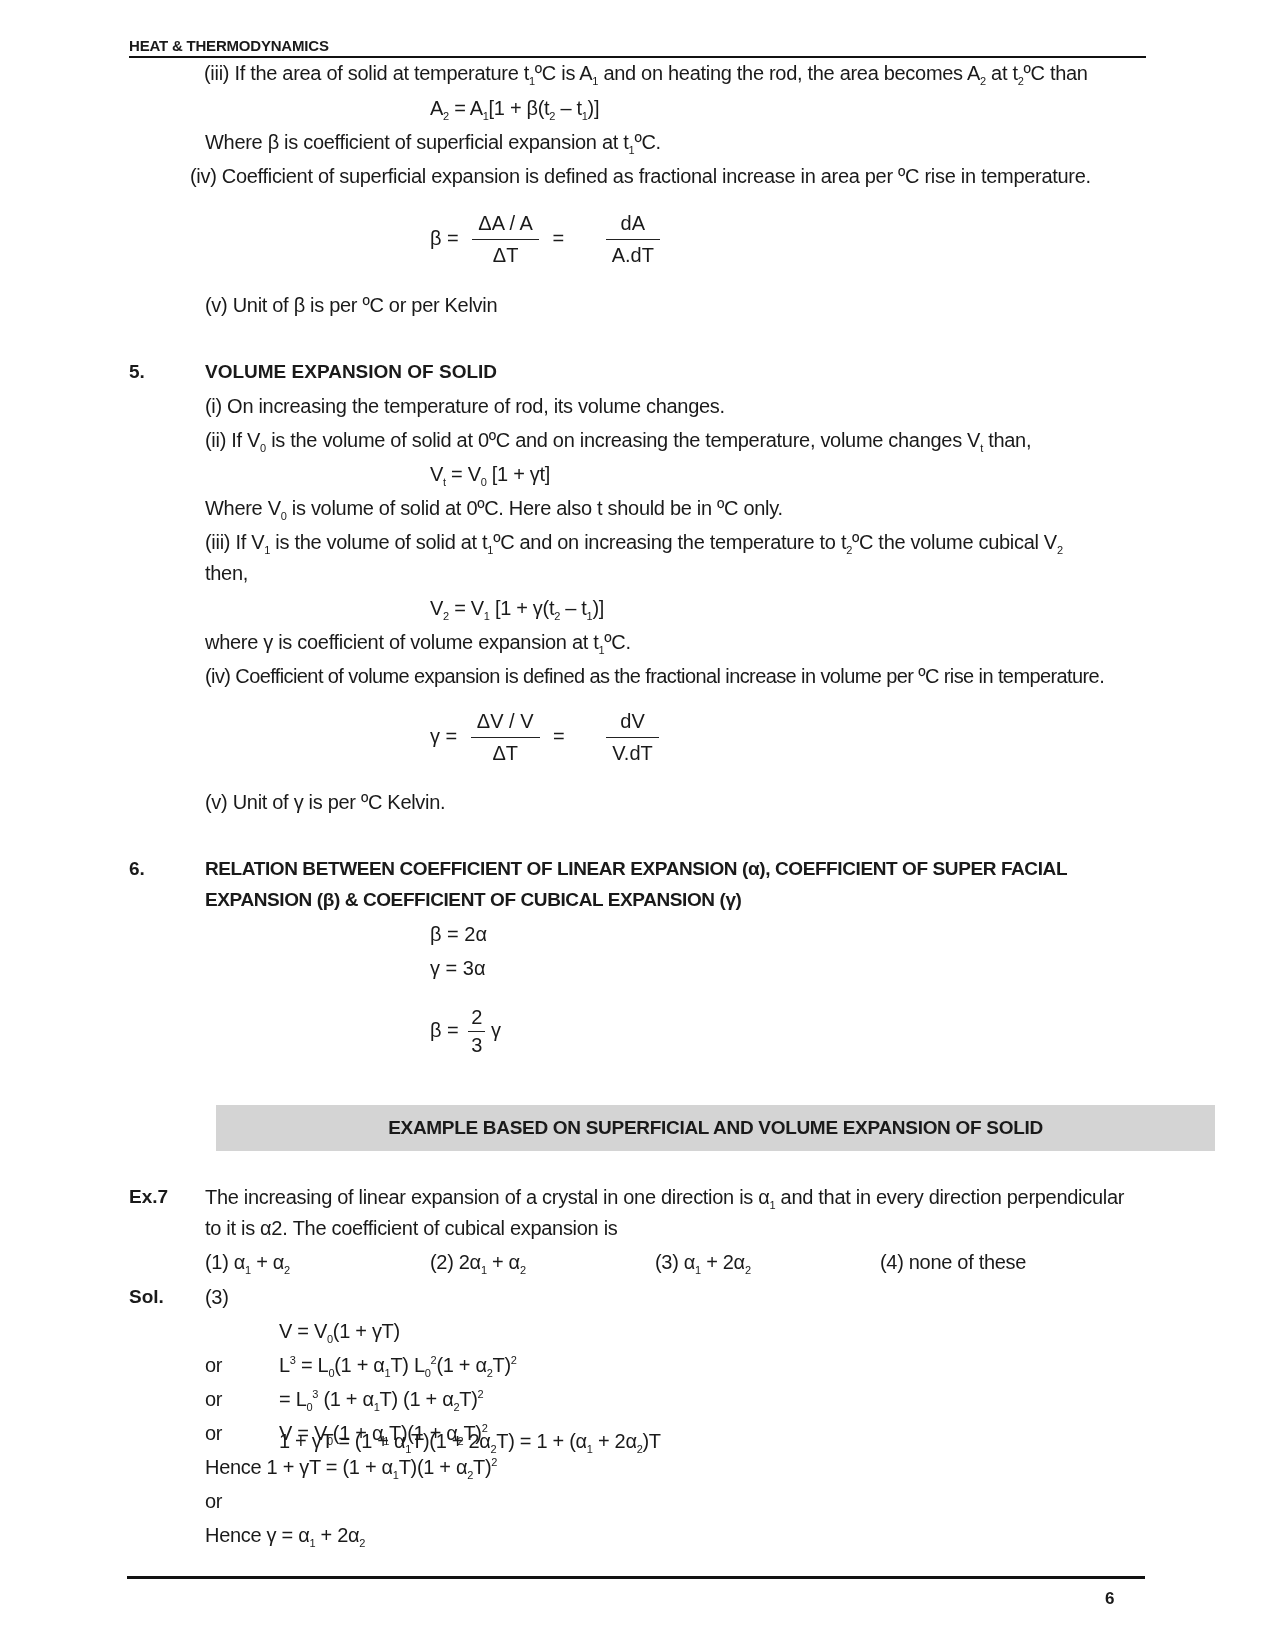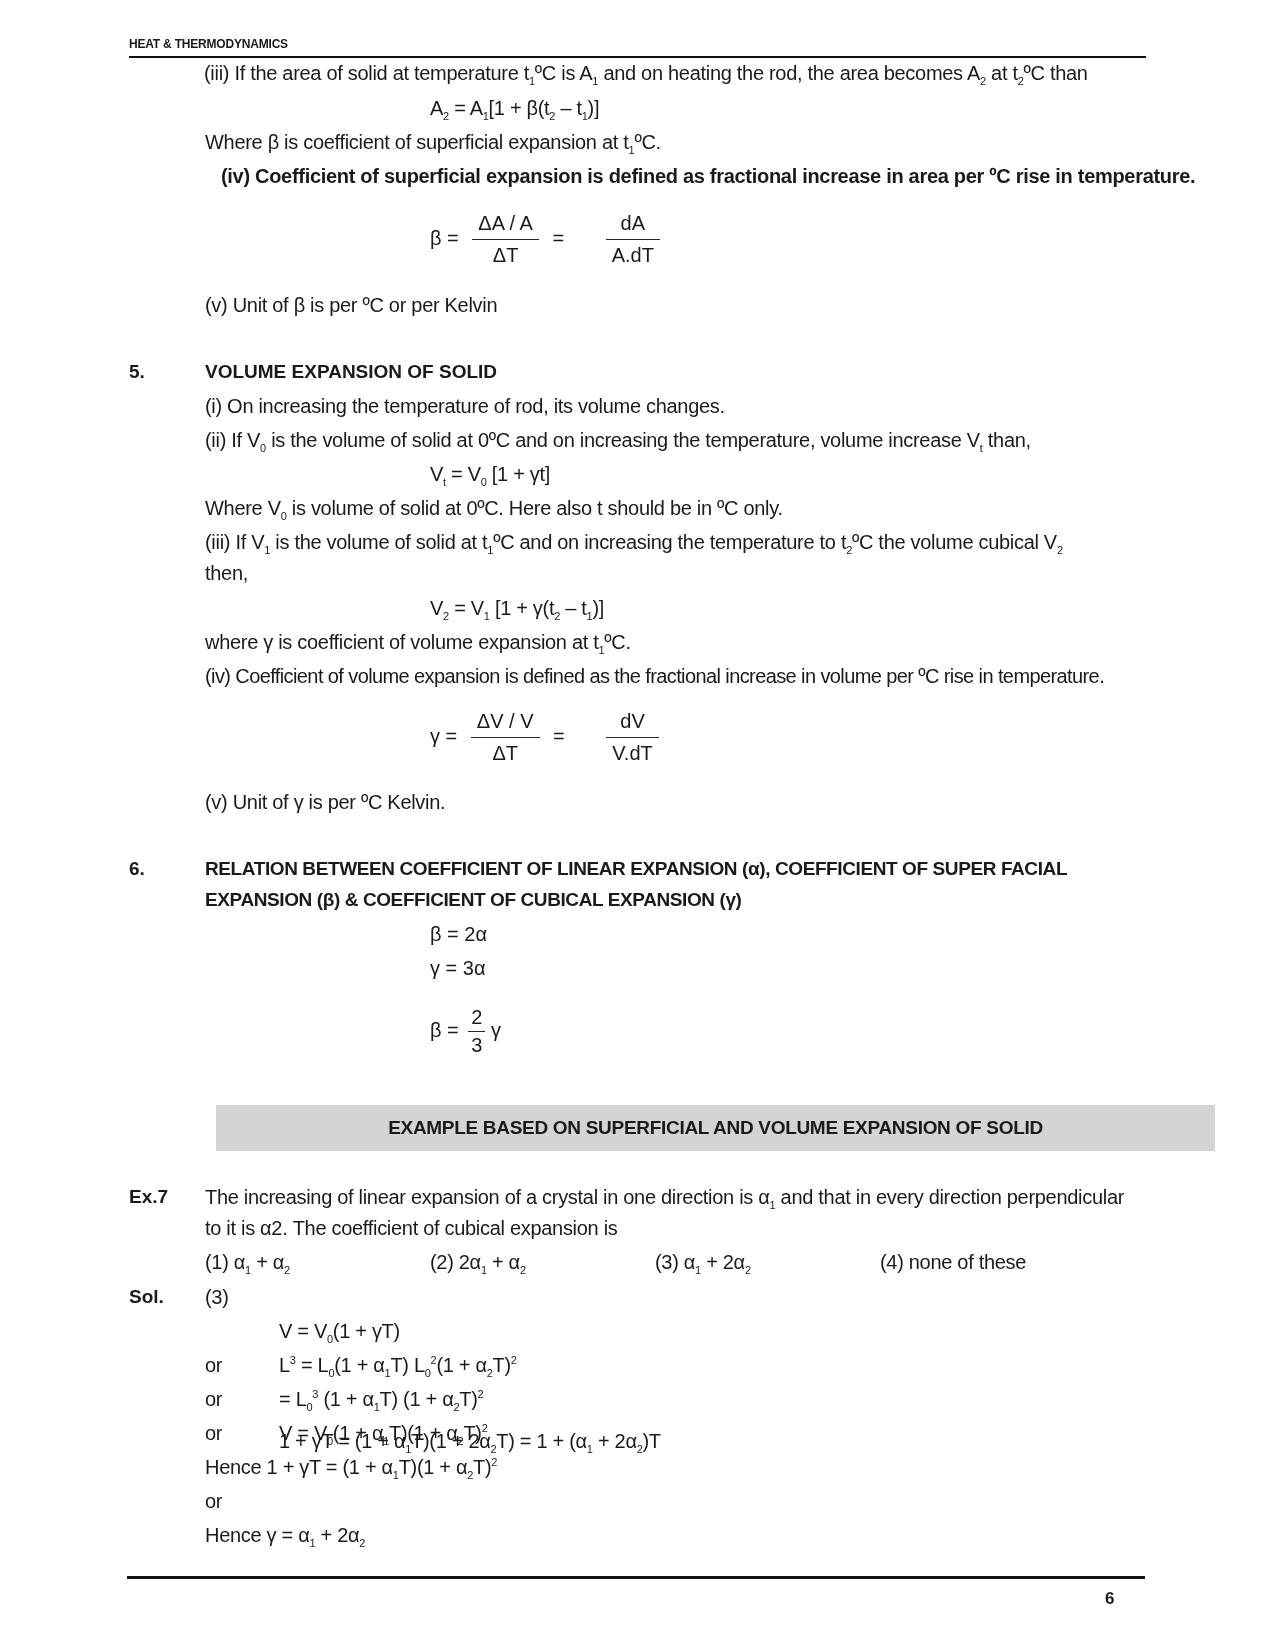--- a/index.html
+++ b/index.html
@@ -1,20 +1,20 @@
 <!DOCTYPE html>
 <html><head>
 <meta charset="utf-8">
 <style>
   html, body { margin: 0; padding: 0; background: #ffffff; }
   body { width: 1275px; height: 1650px; position: relative; overflow: hidden;
          font-family: "Liberation Sans", "DejaVu Sans", sans-serif; color: #1a1a1a; }
   .abs { position: absolute; white-space: nowrap; }
   .txt { font-size: 20px; letter-spacing: -0.3px; }
-  .header-title { left: 129px; top: 37px; font-size: 12px; font-weight: bold; letter-spacing: -0.2px; }
+  .header-title { left: 129px; top: 37px; font-size: 15px; font-weight: bold; letter-spacing: -0.2px; }
   .header-rule { left: 129px; top: 56px; width: 1017px; height: 2px; background: #111; }
   .footer-rule { left: 127px; top: 1576px; width: 1018px; height: 3px; background: #111; }
   .page-num { left: 1105px; top: 1589px; font-size: 17px; font-weight: bold; }
   sub { font-size: 11px; vertical-align: -5px; line-height: 0; }
   sup { font-size: 11px; vertical-align: 8px; line-height: 0; }
   .frac { display: inline-block; vertical-align: middle; text-align: center; margin-left: 28px; }
   .frac .num { display: block; border-bottom: 1px solid #222; padding: 0 6px 4px 6px; }
   .frac .den { display: block; padding: 4px 6px 0 6px; }
   .eq { font-size: 20px; }
   .section-num { font-size: 19px; font-weight: bold; }
@@ -33,21 +33,21 @@
 </div>
 
 <div class="abs txt" style="left:430px; top:97px;">
   <span>A</span><sub>2</sub><span> = A</span><sub>1</sub><span>[1 + β(t</span><sub>2</sub><span> – t</span><sub>1</sub><span>)]</span>
 </div>
 
 <div class="abs txt" style="left:205px; top:131px;">
   <span>Where β is coefficient of superficial expansion at t</span><sub>1</sub><span>ºC.</span>
 </div>
 
-<div class="abs txt" style="left:221px; top:165px;font-weight:bold;">(iv) Coefficient of superficial expansion is defined as fractional increase in area per ºC rise in temperature.</div>
+<div class="abs txt" style="left:190px; top:165px;">(iv) Coefficient of superficial expansion is defined as fractional increase in area per ºC rise in temperature.</div>
 
 <div class="abs eq" style="left:430px; top:212px;">
   <span>β =</span>
   <span class="frac" style="margin-left:8px;">
     <span class="num">ΔA / A</span>
     <span class="den">ΔT</span>
   </span>
   <span style="margin:0 8px;">=</span>
   <span class="frac">
     <span class="num">dA</span>
@@ -56,21 +56,21 @@
 </div>
 
 <div class="abs txt" style="left:205px; top:294px;">(v) Unit of β is per ºC or per Kelvin</div>
 
 <div class="abs section-num" style="left:129px; top:361px;">5.</div>
 <div class="abs section-num" style="left:205px; top:361px;">VOLUME EXPANSION OF SOLID</div>
 
 <div class="abs txt" style="left:205px; top:395px;">(i) On increasing the temperature of rod, its volume changes.</div>
 
 <div class="abs txt" style="left:205px; top:429px;">
-  <span>(ii) If V</span><sub>0</sub><span> is the volume of solid at 0ºC and on increasing the temperature, volume increase V</span><sub>t</sub><span> than,</span>
+  <span>(ii) If V</span><sub>0</sub><span> is the volume of solid at 0ºC and on increasing the temperature, volume changes V</span><sub>t</sub><span> than,</span>
 </div>
 
 <div class="abs txt" style="left:430px; top:463px;">
   <span>V</span><sub>t</sub><span> = V</span><sub>0</sub><span> [1 + γt]</span>
 </div>
 
 <div class="abs txt" style="left:205px; top:497px;">
   <span>Where V</span><sub>0</sub><span> is volume of solid at 0ºC. Here also t should be in ºC only.</span>
 </div>
 

